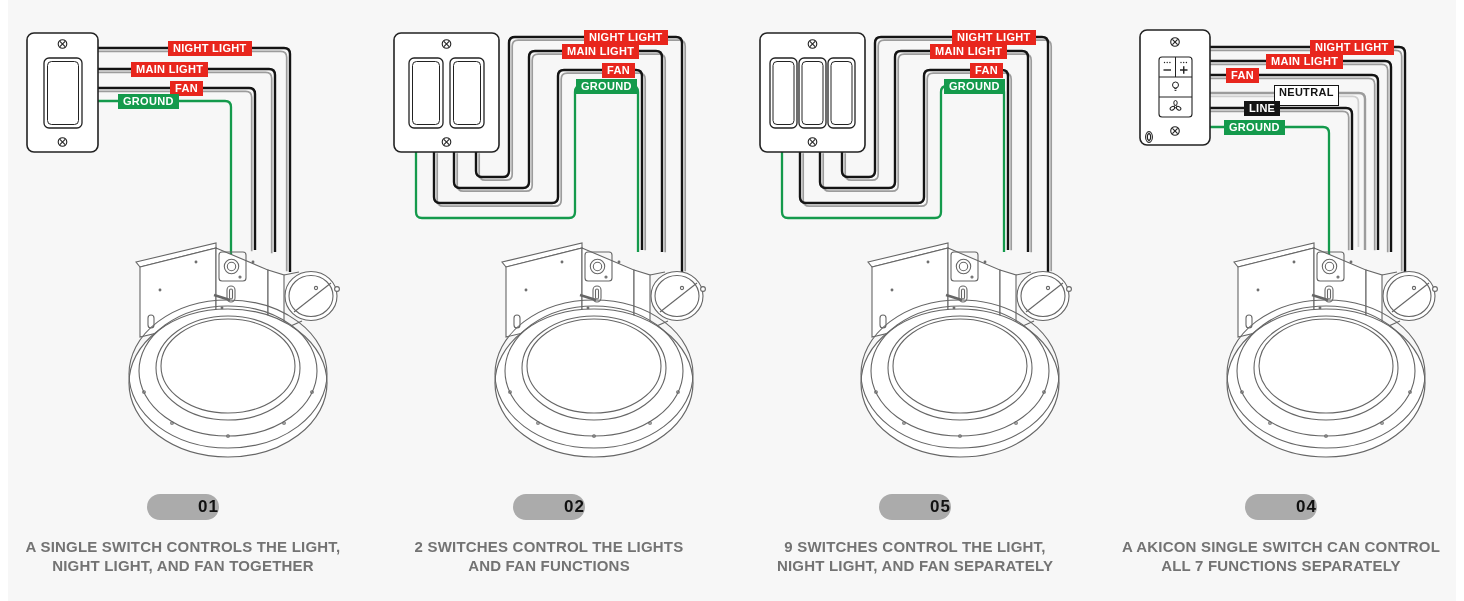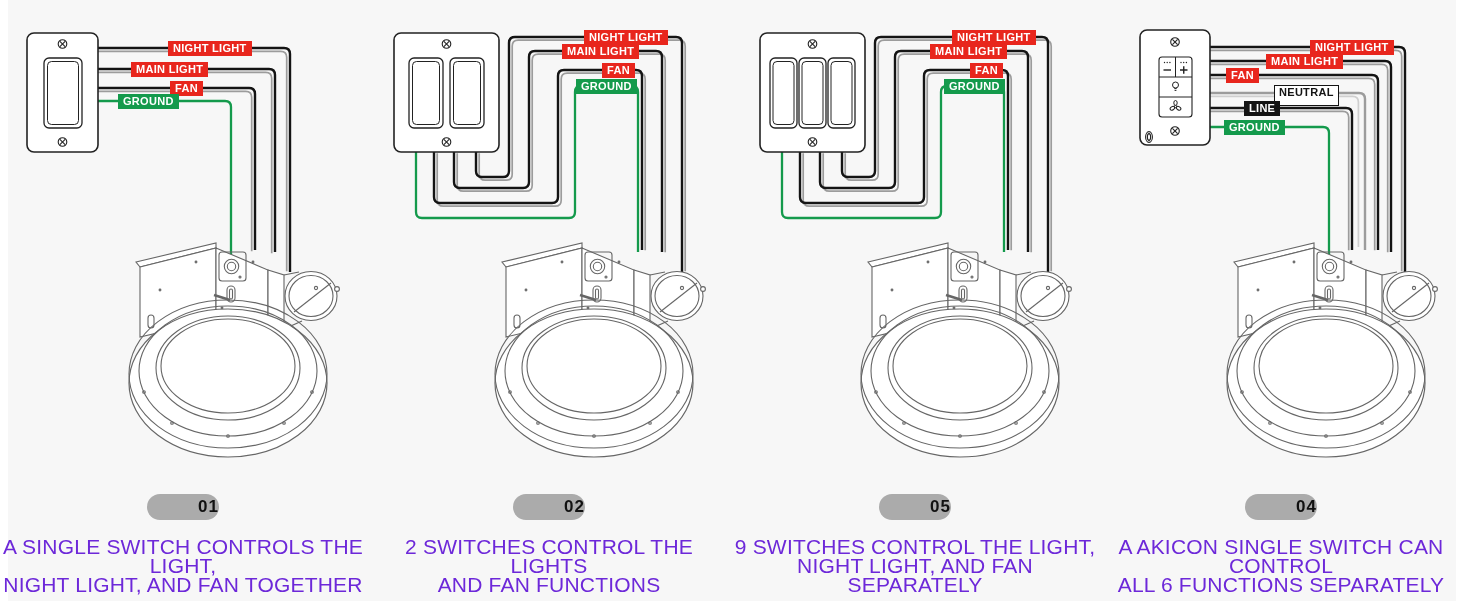--- a/index.html
+++ b/index.html
@@ -11,21 +11,21 @@
   .wire-label{position:absolute;font-size:11px;font-weight:bold;letter-spacing:.3px;
               color:#fff;background:#e8261d;padding:1px 5px 2px 5px;white-space:nowrap;
               line-height:12px;}
   .wire-label.green{background:#149a4c;text-align:center;}
   .wire-label.neutral{background:#ffffff;color:#141414;border:1.6px solid #141414;padding:0 4px 7px 4px;}
   .wire-label.line{background:#141414;color:#ffffff;}
   .badge{position:absolute;top:494px;left:50%;transform:translateX(-50%);
          width:72px;height:26px;border-radius:13px;background:#ababab;
          color:#111;font-size:17px;font-weight:bold;text-align:right;line-height:26px;letter-spacing:1px;}
   .caption{position:absolute;top:537px;left:0;right:0;text-align:center;
-           font-size:21px;line-height:19px;font-weight:normal;color:#6d28d9;letter-spacing:.2px;}
+           font-size:15px;line-height:19px;font-weight:bold;color:#737373;letter-spacing:.2px;}
 </style>
 </head>
 <body>
 
 <div class="stage">
   <div class="gray-area"></div>
 
   <div class="panel" style="left:0px;">
     <svg class="diagram" width="366" height="601" viewBox="0 0 366 601">
       <defs>
@@ -246,16 +246,16 @@
     </svg>
     <div class="wire-label" style="left:212px;top:40px;">NIGHT LIGHT</div>
     <div class="wire-label" style="left:168px;top:54px;">MAIN LIGHT</div>
     <div class="wire-label" style="left:128px;top:68px;">FAN</div>
     <div class="wire-label neutral" style="left:176px;top:85px;">NEUTRAL</div>
     <div class="wire-label line" style="left:146px;top:101px;">LINE</div>
     <div class="wire-label green" style="left:126px;top:120px;">GROUND</div>
     <div class="badge">04</div>
     <div class="caption">
       <div>A AKICON SINGLE SWITCH CAN CONTROL</div>
-      <div>ALL 6 FUNCTIONS SEPARATELY</div>
+      <div>ALL 7 FUNCTIONS SEPARATELY</div>
     </div>
   </div>
 </div>
 
 </body></html>

